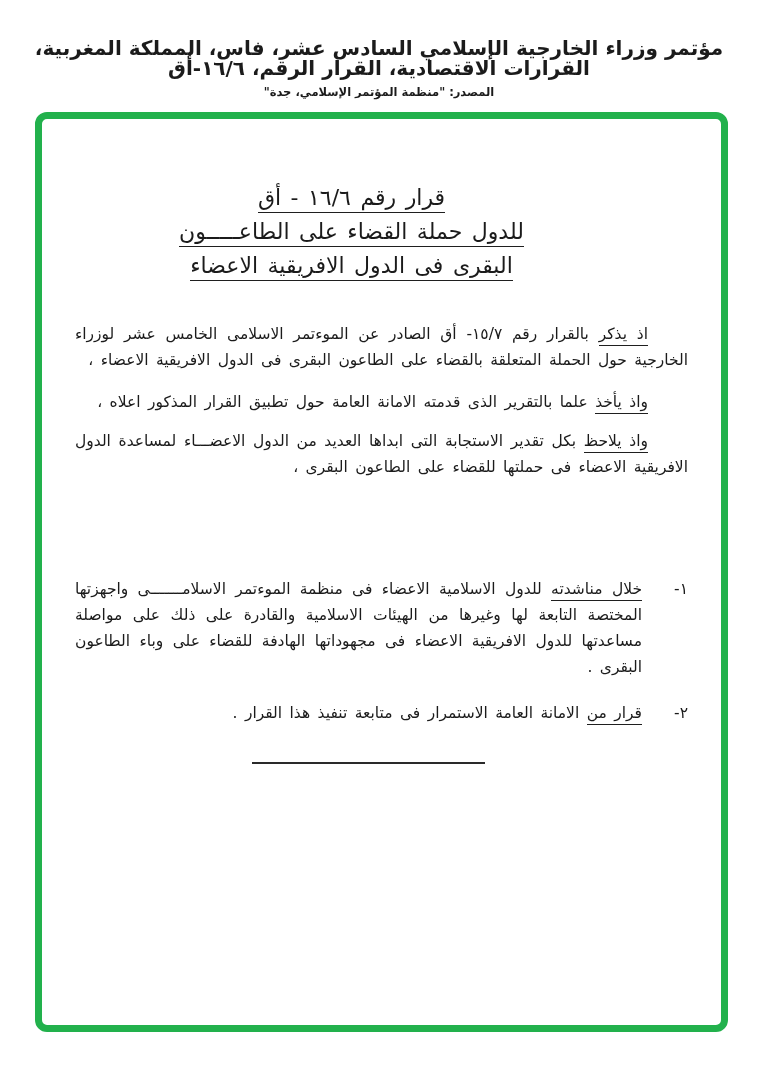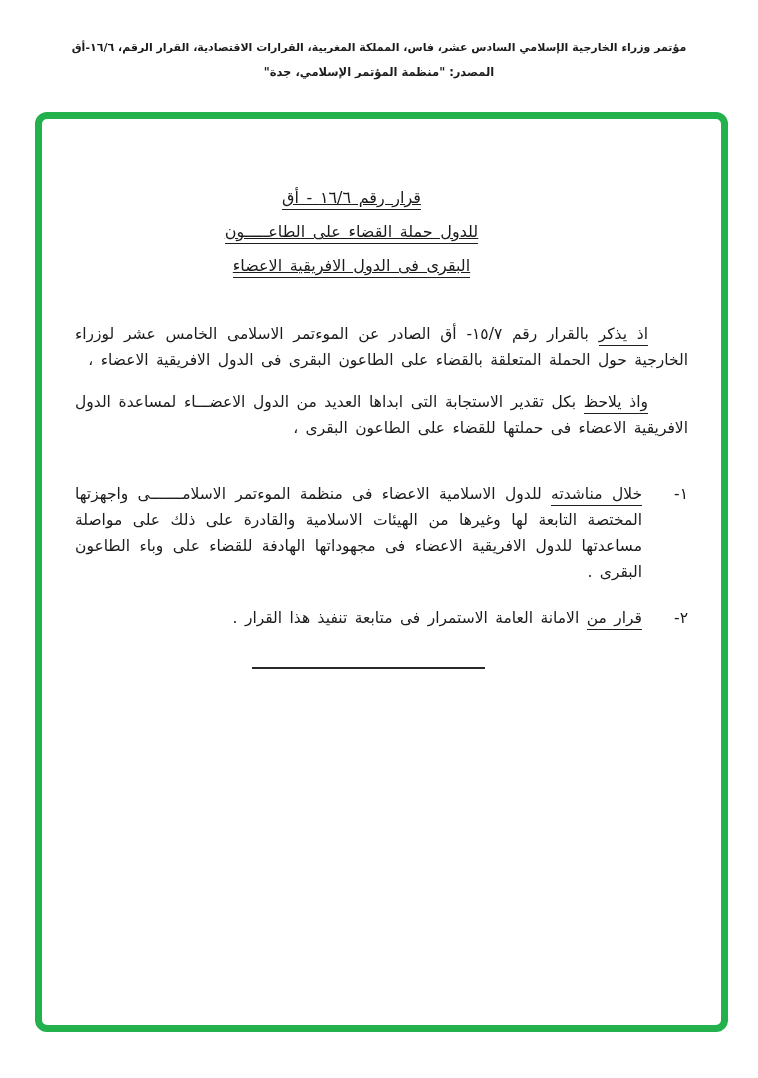--- a/index.html
+++ b/index.html
@@ -7,21 +7,21 @@
   .page {
     position: relative;
     width: 758px; height: 1078px;
     background: #ffffff;
     font-family: "DejaVu Sans", sans-serif;
     color: #1b1b1b;
     overflow: hidden;
   }
   
   .header { direction: rtl; text-align: center; padding-top: 38px; font-weight: bold; }
-  .header .h1 { font-size: 11px; line-height: 20px; letter-spacing: 0.2px; }
+  .header .h1 { font-size: 20px; line-height: 20px; letter-spacing: 0.2px; }
   .header .h2 { font-size: 11.5px; line-height: 18px; margin-top: 5px; }
 
   
   .green-box {
     position: absolute;
     left: 35px; top: 112px;
     width: 693px; height: 920px;
     border: 7px solid #22b14c;
     border-radius: 12px;
     box-sizing: border-box;
@@ -30,33 +30,33 @@
 
   .doc {
     direction: rtl;
     padding: 62px 33px 0 33px;
     font-size: 15.5px;
     letter-spacing: 0.4px;
     word-spacing: 2.5px;
   }
 
   .title-block { text-align: center; position: relative; right: 30px; margin-bottom: 38px; }
-  .title-line { line-height: 34px; font-size: 16px; text-decoration: underline; }
+  .title-line { line-height: 34px; font-size: 22px; }
   .u { border-bottom: 1.6px solid #1f1f1f; padding-bottom: 2px; }
 
   .para {
     margin: 0;
     text-align: justify;
     text-indent: 40px;
     line-height: 26px;
   }
   .p1 { margin-bottom: 26px; }
   .p2 { margin-bottom: 16px; }
   .p3 { margin-bottom: 13px; }
-  .p4 { margin-bottom: 40px; }
+  .p4 { margin-bottom: 96px; }
 
   .item { display: flex; line-height: 26px; margin: 0; }
   .item-1 { margin-bottom: 20px; }
   .inum { flex: 0 0 46px; }
   .ibody { flex: 1; text-align: justify; }
 
   .divider {
     width: 233px; height: 0;
     border-top: 2.5px solid #2a2a2a;
     margin: 36px 203px 0 auto;
@@ -77,20 +77,21 @@
 
       <div class="title-block">
         <div class="title-line"><span class="u">قرار رقم ١٦/٦ - أق</span></div>
         <div class="title-line"><span class="u">للدول حملة القضاء على الطاعـــــون</span></div>
         <div class="title-line"><span class="u">البقرى فى الدول الافريقية الاعضاء</span></div>
       </div>
 
 
       <p class="para p2"><span class="u">اذ يذكر</span><span> بالقرار رقم ١٥/٧- أق الصادر عن الموءتمر الاسلامى الخامس عشر لوزراء الخارجية حول الحملة المتعلقة بالقضاء على الطاعون البقرى فى الدول الافريقية الاعضاء ،</span></p>
 
+      <p class="para p3"><span class="u">واذ يأخذ</span><span> علما بالتقرير الذى قدمته الامانة العامة حول تطبيق القرار المذكور اعلاه ،</span></p>
 
       <p class="para p4"><span class="u">واذ يلاحظ</span><span> بكل تقدير الاستجابة التى ابداها العديد من الدول الاعضـــاء لمساعدة الدول الافريقية الاعضاء فى حملتها للقضاء على الطاعون البقرى ،</span></p>
 
       <div class="item item-1">
         <span class="inum">١-</span>
         <div class="ibody"><span class="u">خلال مناشدته</span><span> للدول الاسلامية الاعضاء فى منظمة الموءتمر الاسلامـــــــى واجهزتها المختصة التابعة لها وغيرها من الهيئات الاسلامية والقادرة على ذلك على مواصلة مساعدتها للدول الافريقية الاعضاء فى مجهوداتها الهادفة للقضاء على وباء الطاعون البقرى .</span></div>
       </div>
 
       <div class="item item-2">
         <span class="inum">٢-</span>

